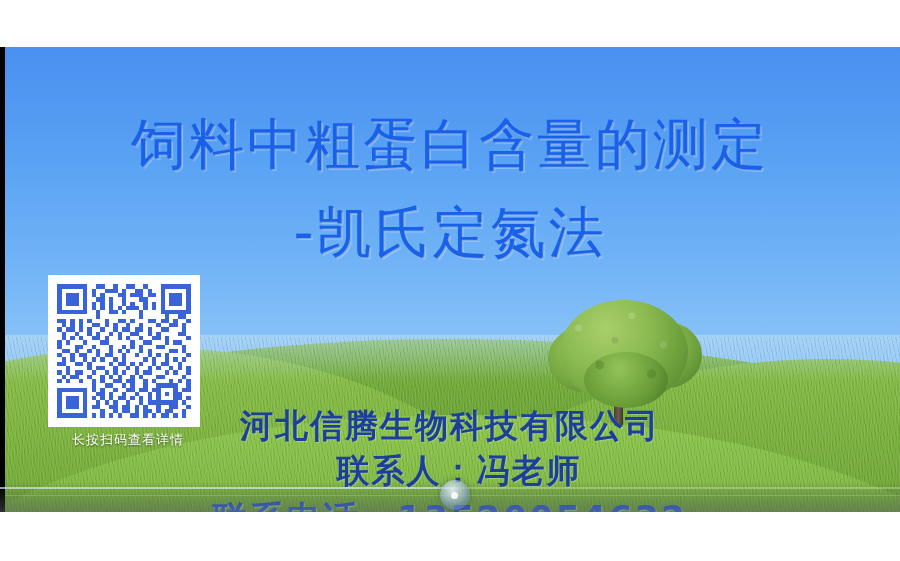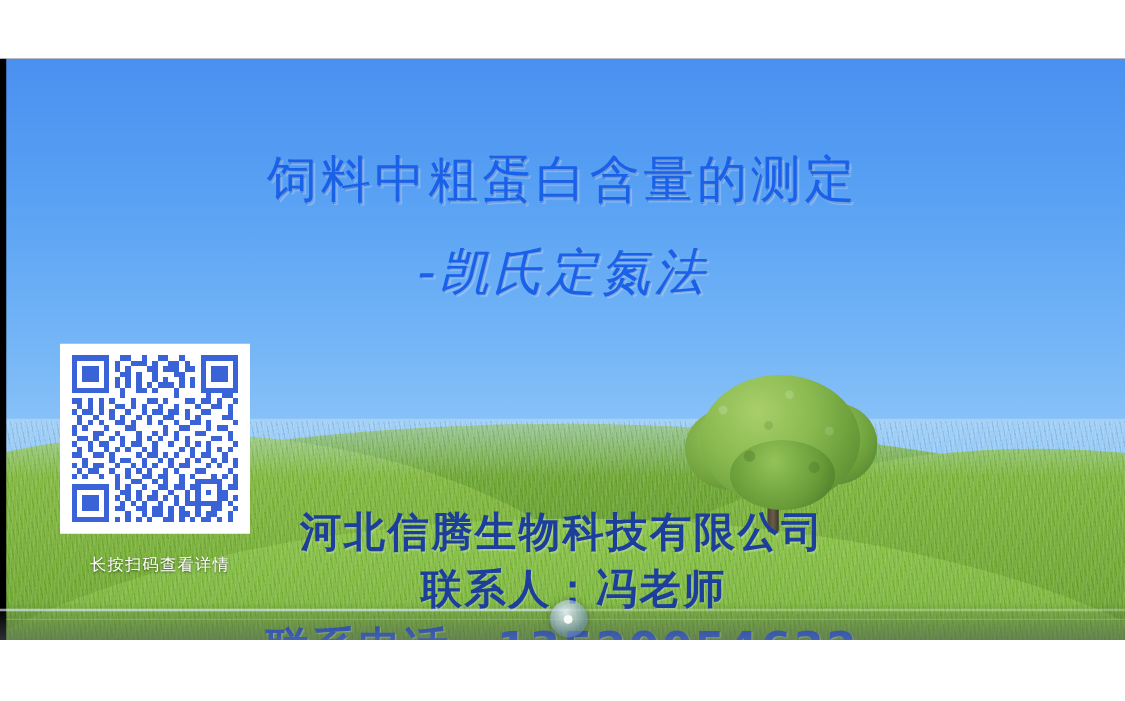--- a/index.html
+++ b/index.html
@@ -156,45 +156,45 @@
 
   
   #title-block {
     position: absolute;
     left: 0; right: 0; top: 62px;
     text-align: center;
     z-index: 20;
   }
   .title-line {
     font-family: "DejaVu Sans", "Liberation Sans", sans-serif;
-    font-size: 40px;
+    font-size: 55px;
     line-height: 70px;
     letter-spacing: 3px;
     color: #1a61ea;
     text-shadow: 2px 2px 1px rgba(255,255,255,.30), 1px 1px 0 rgba(10,40,140,.35);
     white-space: nowrap;
   }
-  .title-line-2 { margin-top: 4px; font-style: italic; }
+  .title-line-2 { margin-top: 18px; }
 
   
   #qr-block {
     position: absolute;
     left: 48px; top: 228px;
     width: 160px;
     z-index: 25;
   }
   #qr-code {
     width: 152px; height: 152px;
     background: #ffffff;
     padding: 5px;
     box-sizing: border-box;
     display: block;
   }
   #qr-caption {
-    margin-top: 16px;
+    margin-top: 4px;
     text-align: center;
     color: #ffffff;
     font-size: 13px;
     letter-spacing: 1px;
     text-shadow: 0 1px 2px rgba(0,0,0,.55);
     font-family: "DejaVu Sans", "Liberation Sans", sans-serif;
   }
 
   
   #contact-block {

